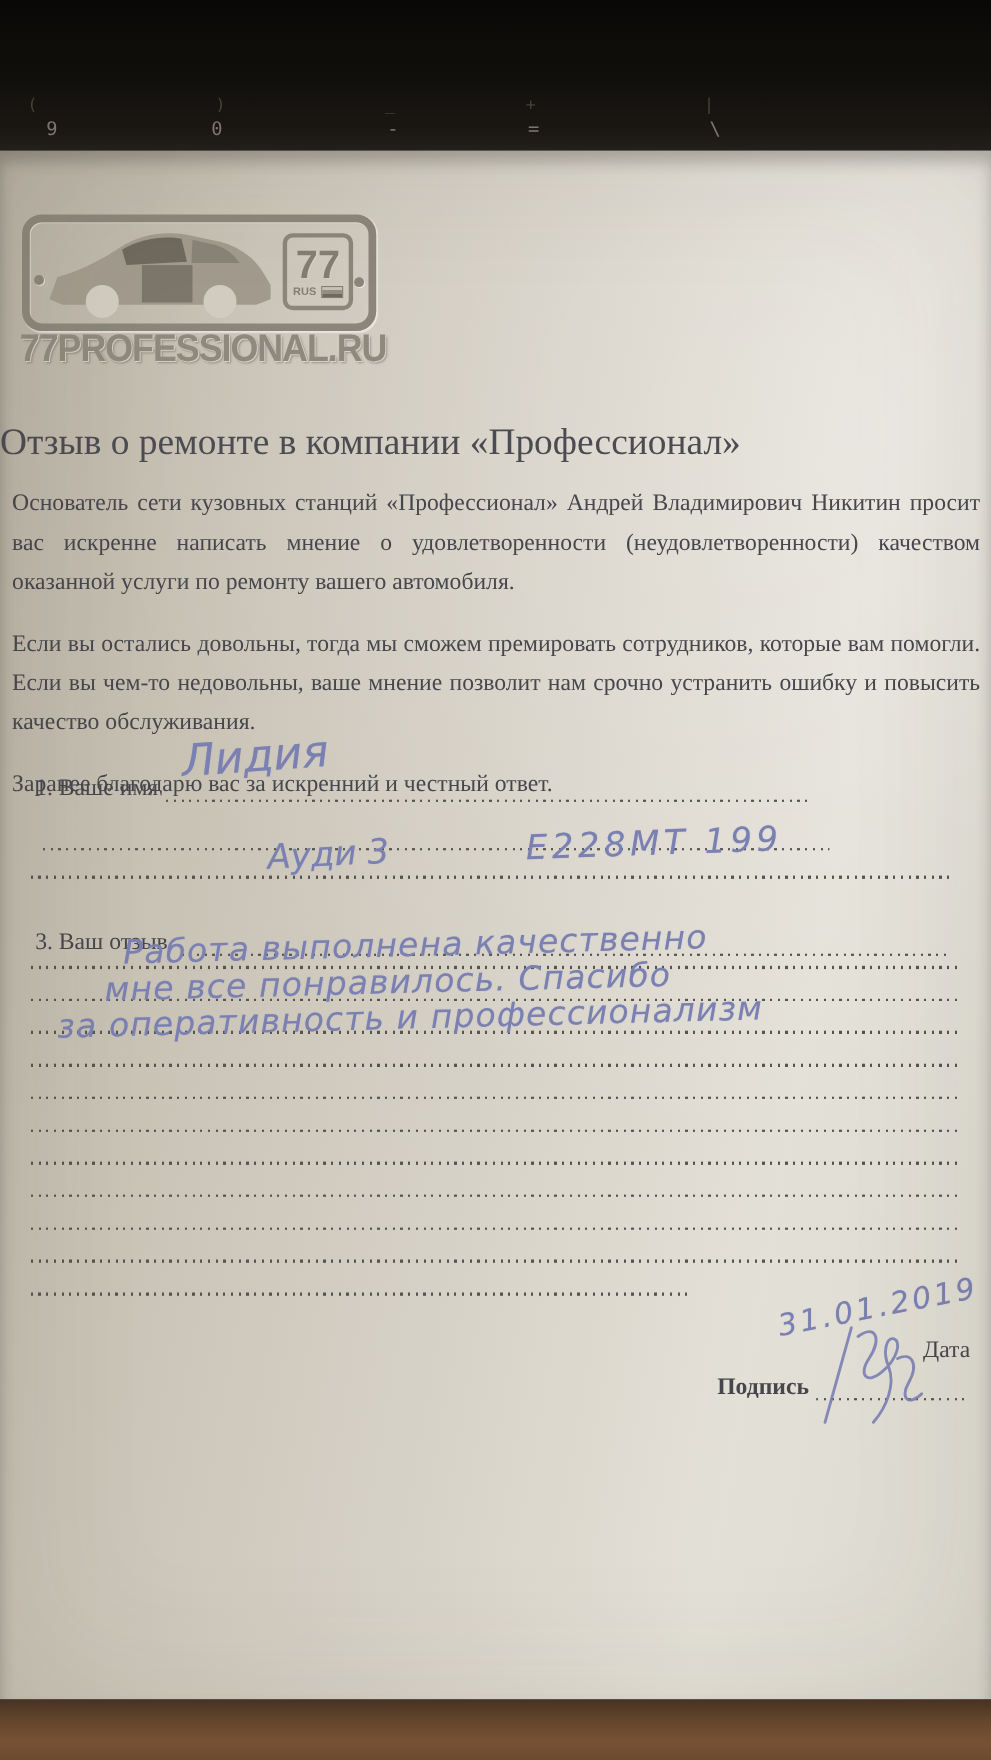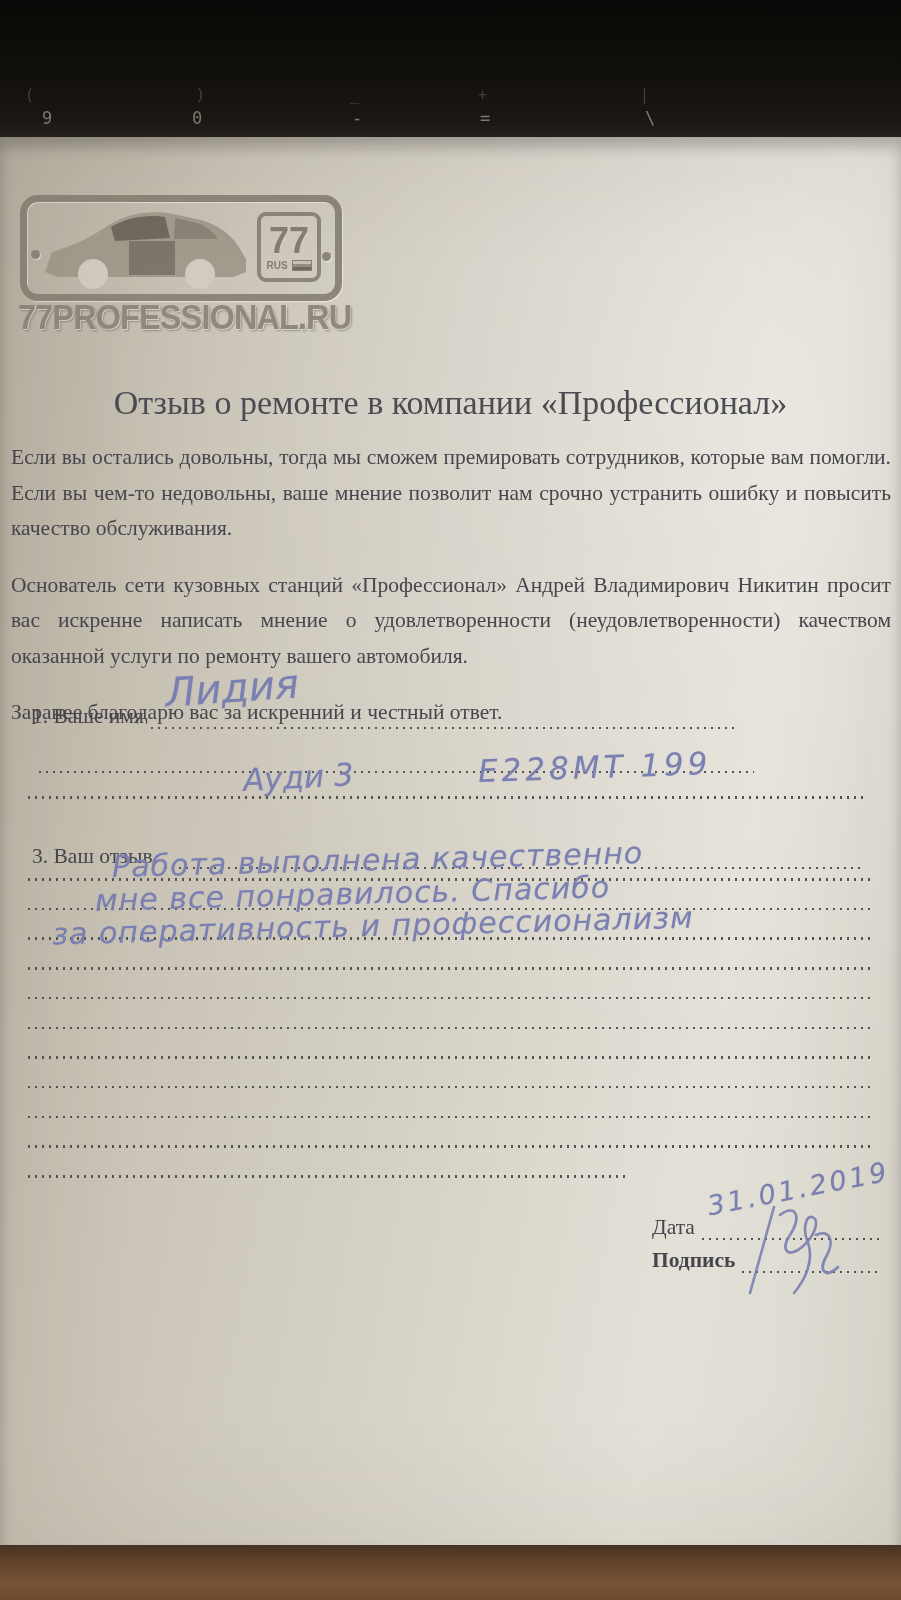--- a/index.html
+++ b/index.html
@@ -43,21 +43,21 @@
   .plate-rus { font-family:Liberation Sans, sans-serif; font-weight:bold;
     font-size:10px; color:#847e71; }
   .plate-flag { width:20px; height:11px; border:1px solid #847e71;
     background:linear-gradient(180deg,#c6c1b5 33%,#938d80 33% 66%,#6e695e 66%); }
   .brand { position:absolute; left:18px; top:160px; width:360px;
     font-family:"Liberation Sans",sans-serif; font-weight:bold; font-size:35px;
     letter-spacing:-1px; color:#8f897d; transform:scaleX(.93); transform-origin:left;
     text-shadow:1px 1px 0 rgba(255,255,255,.55), 2px 2px 2px rgba(90,84,72,.45); }
 
   
-  .form-title { position:absolute; left:0; top:247px; width:901px; text-align:center;
+  .form-title { position:absolute; left:0; top:247px; width:901px; text-align:left;
     font-size:34px; color:#4b4b52; }
   .paras { position:absolute; left:11px; top:303px; width:880px; }
   .para { font-size:21.5px; line-height:35.5px; text-align:justify; color:#46464c;
     margin-bottom:21px; }
   .para:last-child { text-align:left; }
 
   .fieldrow { position:absolute; display:flex; align-items:flex-end;
     font-size:21.5px; color:#46464c; }
   .fieldrow .dots { flex:1; margin-left:7px; height:21px;
     background:repeating-linear-gradient(to right,#55544d 0 2px,rgba(0,0,0,0) 2px 7px)
@@ -113,22 +113,22 @@
       <div class="plate-bottom">
         <span class="plate-rus">RUS</span>
         <span class="plate-flag"></span>
       </div>
     </div>
   </div>
   <div class="brand">77PROFESSIONAL.RU</div>
 
   <div class="form-title">Отзыв о ремонте в компании «Профессионал»</div>
   <div class="paras">
+      <p class="para">Основатель сети кузовных станций «Профессионал» Андрей Владимирович Никитин просит вас искренне написать мнение о удовлетворенности (неудовлетворенности) качеством оказанной услуги по ремонту вашего автомобиля.</p>
       <p class="para">Если вы остались довольны, тогда мы сможем премировать сотрудников, которые вам помогли. Если вы чем-то недовольны, ваше мнение позволит нам срочно устранить ошибку и повысить качество обслуживания.</p>
-      <p class="para">Основатель сети кузовных станций «Профессионал» Андрей Владимирович Никитин просит вас искренне написать мнение о удовлетворенности (неудовлетворенности) качеством оказанной услуги по ремонту вашего автомобиля.</p>
       <p class="para">Заранее благодарю вас за искренний и честный ответ.</p>
     </div>
 
   <div class="fieldrow" style="left:32px; top:567px; width:702px;">
     <span>1. Ваше имя</span>
     <span class="dots"></span>
   </div>
   <div class="hand hand-name">Лидия</div>
 
   <div class="fieldrow" style="left:32px; top:615px; width:722px;">
@@ -154,21 +154,21 @@
       <div class="dotline" style="left: 28px; top: 978.6px; width: 845px;"></div>
       <div class="dotline" style="left: 28px; top: 1008.3px; width: 845px;"></div>
       <div class="dotline" style="left: 28px; top: 1038px; width: 600px;"></div>
     </div>
   <div id="review-hand">
       <div class="hand hand-review" style="left: 112px; top: 705px;">Работа выполнена качественно</div>
       <div class="hand hand-review" style="left: 95px; top: 739px;">мне все понравилось. Спасибо</div>
       <div class="hand hand-review" style="left: 52px; top: 771px;">за оперативность и профессионализм</div>
     </div>
 
-  <div class="fieldrow" style="left:652px; top:1078px; width:230px;">
+  <div class="fieldrow" style="left:652px; top:1078px; width:230px;flex-direction:column;">
     <span>Дата</span>
     <span class="dots"></span>
   </div>
   <div class="hand hand-date">31.01.2019</div>
 
   <div class="fieldrow" style="left:652px; top:1111px; width:230px;font-weight:bold;">
     <span>Подпись</span>
     <span class="dots"></span>
   </div>
   <svg class="sig-svg" width="120" height="115" viewBox="0 0 120 115">

